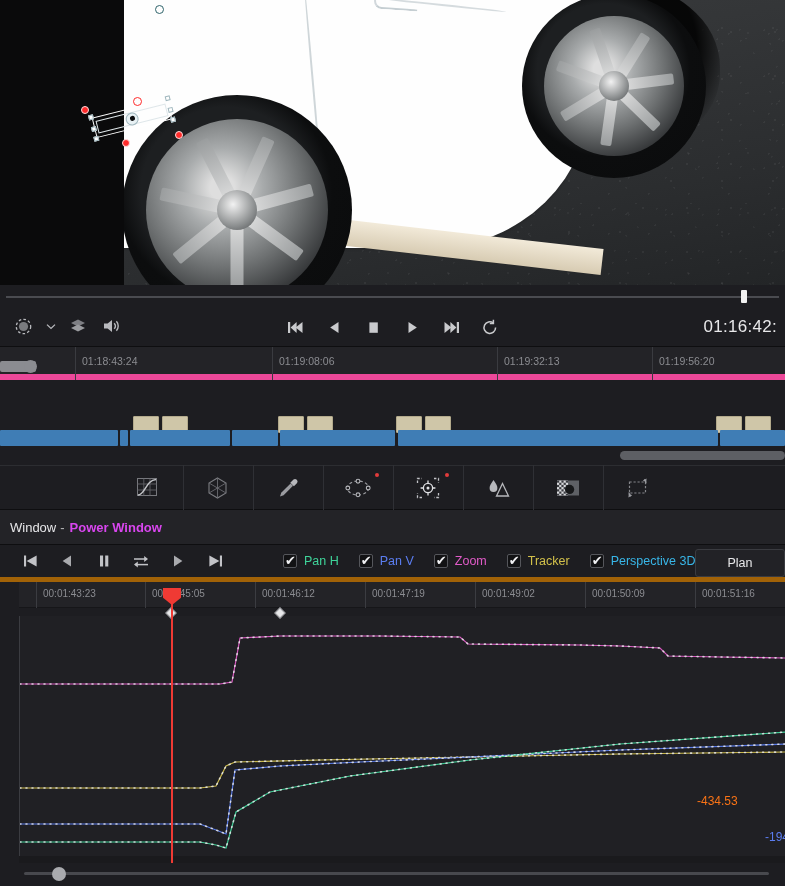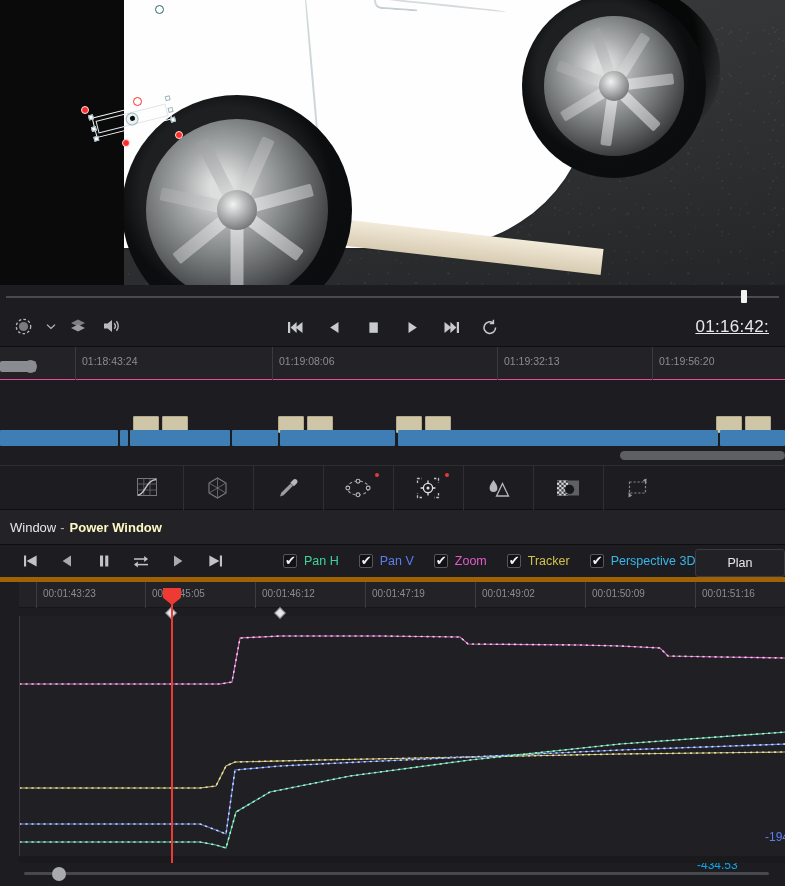--- a/index.html
+++ b/index.html
@@ -147,28 +147,27 @@
   .tp-left { position:absolute; left:12px; top:8px; display:flex; align-items:center; gap:11px; }
   .tp-center {
     position:absolute; left:0; top:0; width:785px; height:40px;
     display:flex; align-items:center; justify-content:center; gap:17px;
   }
   .tp-btn { width:22px; height:22px; display:flex; align-items:center; justify-content:center; cursor:pointer; }
   .tp-tc {
     position:absolute; right:0; top:0; height:40px; display:flex; align-items:center;
     font-size:17px; color:#e8e8ea; letter-spacing:.3px;
     font-family:"Liberation Sans", sans-serif;
-    padding-right:16px;
-    text-decoration:underline;
+    padding-right:8px;
   }
 
   
   .tl-ruler {
     position:absolute; left:0; top:347px; width:785px; height:33px;
-    background:#232327; border-bottom:1px solid #ec4899;
+    background:#232327; border-bottom:6px solid #ec4899;
   }
   .tl-tick {
     position:absolute; top:0; height:33px; border-left:1px solid #3a3b40;
     padding-left:6px; font-size:10.5px; color:#8b8c91; line-height:28px;
     white-space:nowrap;
   }
   .mini-scroll {
     position:absolute; left:0; top:361px; width:36px; height:11px;
     background:#8b8c91; border-radius:2px;
   }
@@ -207,21 +206,21 @@
   }
 
   
   .trk-panel { position:absolute; left:0; top:510px; width:785px; height:376px; background:#1d1d21; }
   .trk-title {
     height:35px; background:#232327; border-bottom:1px solid #0e0e10;
     display:flex; align-items:center; padding-left:10px;
     font-size:13px; color:#e6e6e8;
   }
   .trk-title .sep { opacity:.75; margin:0 5px 0 4px; }
-  .trk-title .sub { font-weight:bold; color:#fef9c3;text-align:right; }
+  .trk-title .sub { font-weight:bold; color:#d946ef;text-align:right; }
 
   .trk-ctrls {
     position:relative; height:37px; display:flex; align-items:center;
     border-bottom:5px solid #a16207;
   }
   .trk-nav { display:flex; align-items:center; gap:17px; padding-left:20px; }
   .trk-nav .tp-btn { width:20px; height:20px; }
 
   .chk-group { display:flex; align-items:center; gap:20px; margin-left:58px; }
   .chk { display:flex; align-items:center; gap:7px; cursor:pointer; }
@@ -644,21 +643,21 @@
   </div>
 
   <div id="kf-layer">
       <div class="kf-diamond" style="left: 167px; top: 609px;"></div>
       <div class="kf-diamond" style="left: 276px; top: 609px;"></div>
     </div>
   <div class="playhead"></div>
   <div class="playhead-flag"></div>
 
   <div id="val-layer">
-      <div class="val-lbl" style="left: 697px; top: 858px; color: #0ea5e9;">-434.53</div>
+      <div class="val-lbl" style="left: 697px; top: 794px; color: #f97316;">-434.53</div>
       <div class="val-lbl" style="left: 765px; top: 830px; color: rgb(91, 125, 240);">-194.</div>
     </div>
 
   <div class="graph-hscroll">
     <div class="mark"></div>
   </div>
   <div class="bot-slider-track"></div>
   <div class="bot-slider-knob"></div>
 
 </div>

